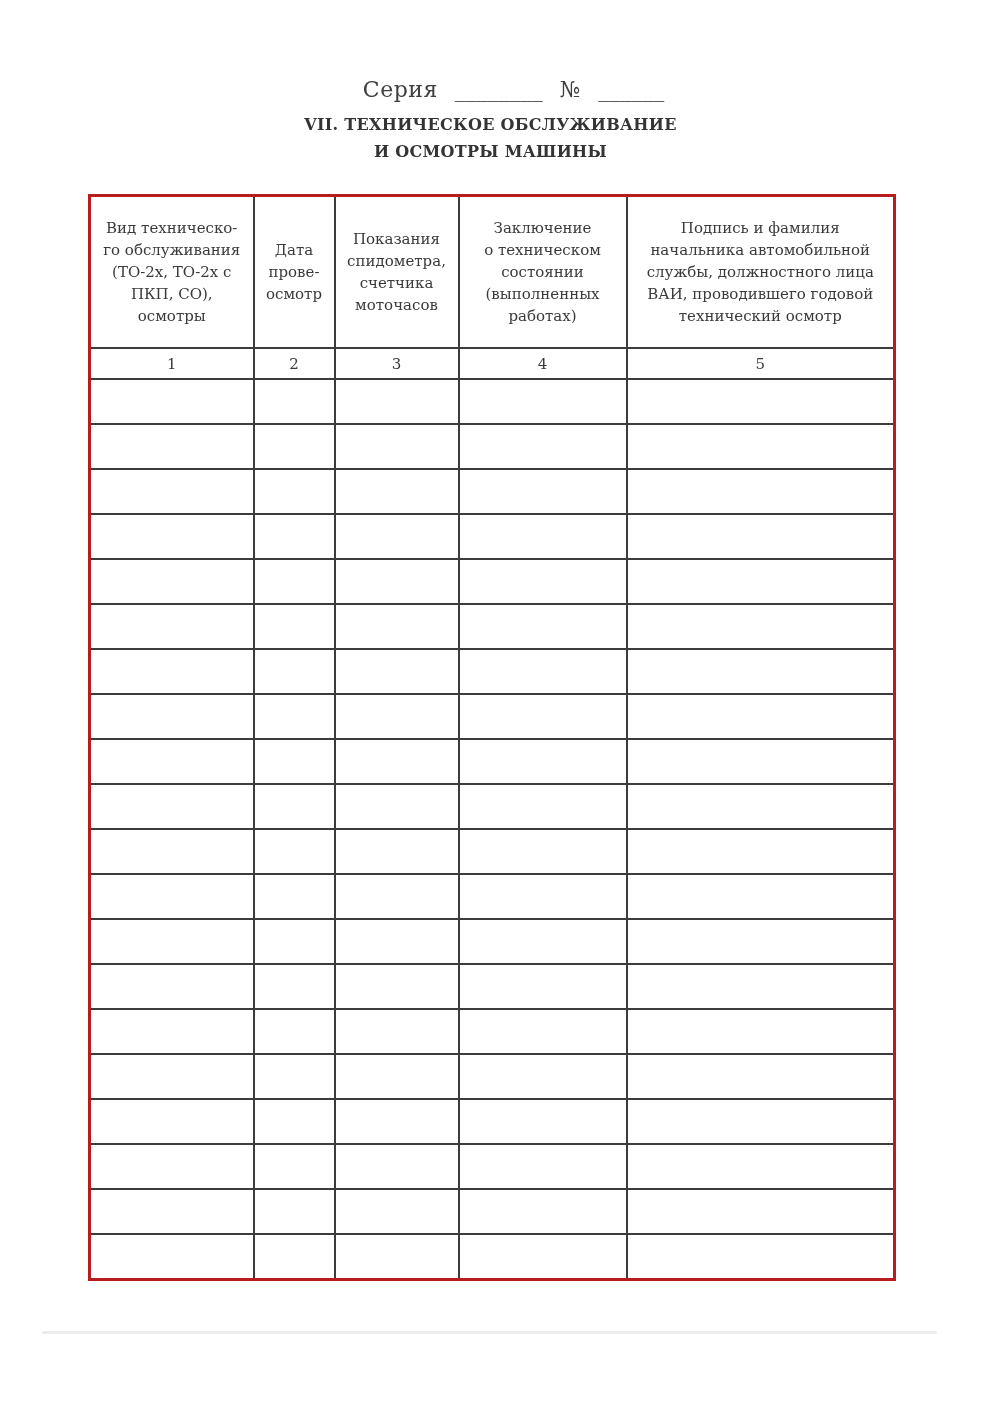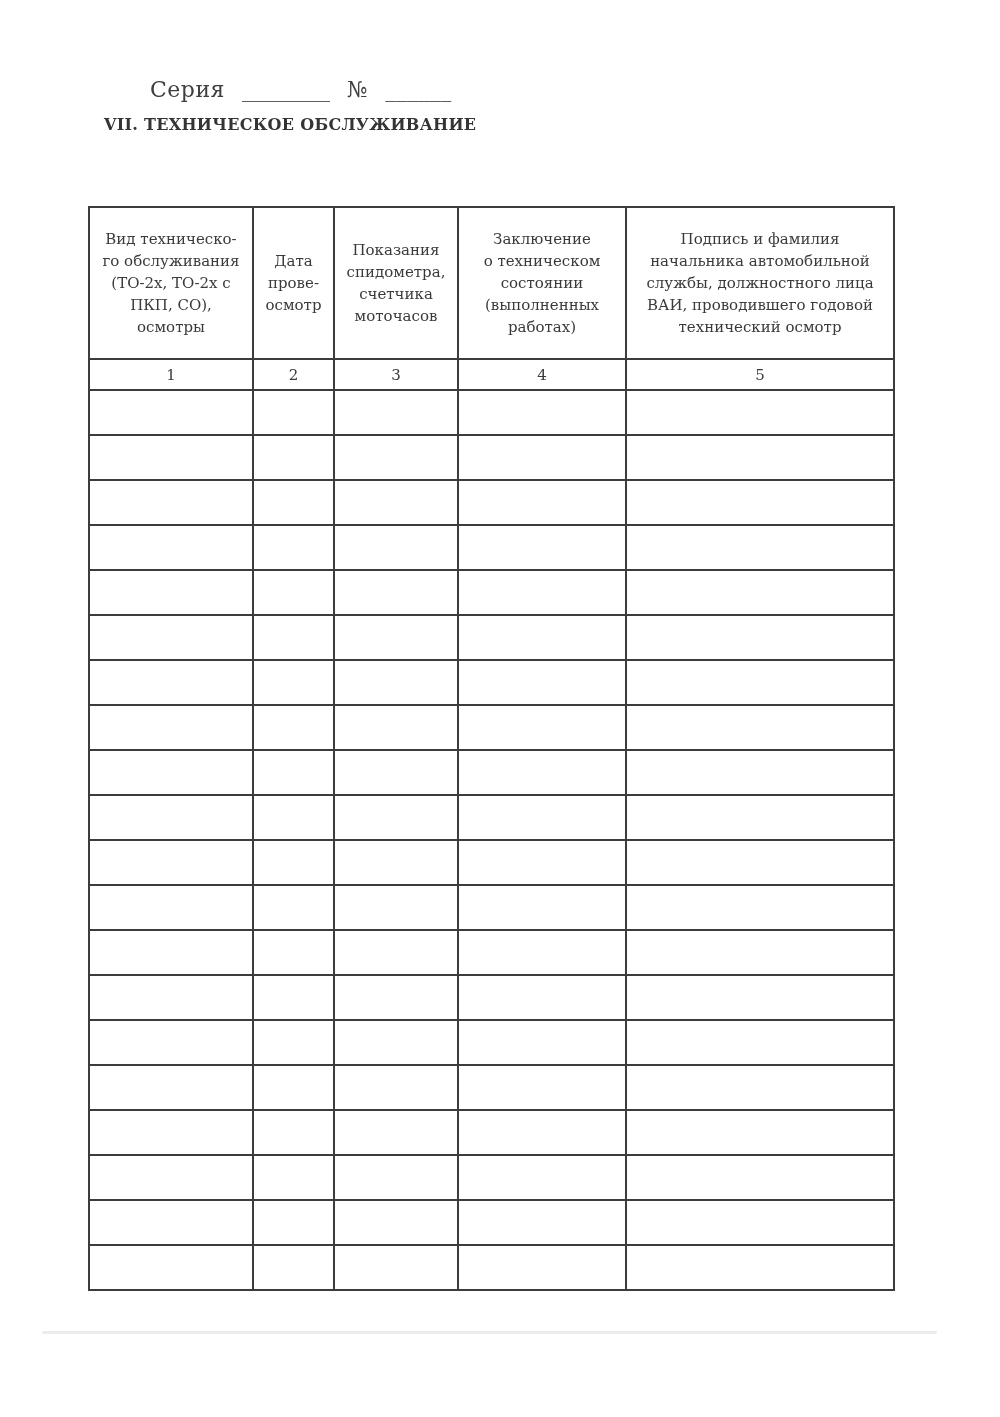--- a/index.html
+++ b/index.html
@@ -12,22 +12,23 @@
     width: 1000px;
     height: 1417px;
     background: #ffffff;
     font-family: "DejaVu Serif", "Liberation Serif", serif;
     color: #3a3a3a;
     overflow: hidden;
   }
   .doc-header {
     position: absolute;
     top: 76px;
-    left: 104px;
+    left: 88px;
     width: 805px;
+    text-align: center;
   }
   .series-line {
     font-size: 22px;
     line-height: 28px;
     margin-left: 46px;
     margin-bottom: 7px;
     color: #3f3f3f;
     white-space: nowrap;
   }
   .series-line .label {
@@ -44,25 +45,25 @@
   .doc-title {
     font-size: 16px;
     font-weight: bold;
     line-height: 27px;
     letter-spacing: 0.3px;
     color: #343434;
   }
   table.doc-table {
     position: absolute;
     left: 88px;
-    top: 206px;
+    top: 194px;
     width: 805px;
     border-collapse: collapse;
     table-layout: fixed;
-    border: 1px solid #b91c1c;
+    border: 3px solid #b91c1c;
   }
   .doc-table th,
   .doc-table td {
     border: 2px solid #3c3c3c;
     padding: 0;
     text-align: center;
     vertical-align: middle;
     background: #ffffff;
   }
   .doc-table col.c1 { width: 164px; }
@@ -102,20 +103,21 @@
 <div class="page">
 
   <div class="doc-header">
     <div class="series-line">
       <span class="label">Серия</span>
       <span class="blank">________</span>
       <span class="label">№</span>
       <span class="blank last">______</span>
     </div>
     <div class="doc-title">VII. ТЕХНИЧЕСКОЕ ОБСЛУЖИВАНИЕ</div>
+    <div class="doc-title">И ОСМОТРЫ МАШИНЫ</div>
   </div>
 
   <table class="doc-table">
     <colgroup>
       <col class="c1">
         <col class="c2">
         <col class="c3">
         <col class="c4">
         <col class="c5">
     </colgroup>

